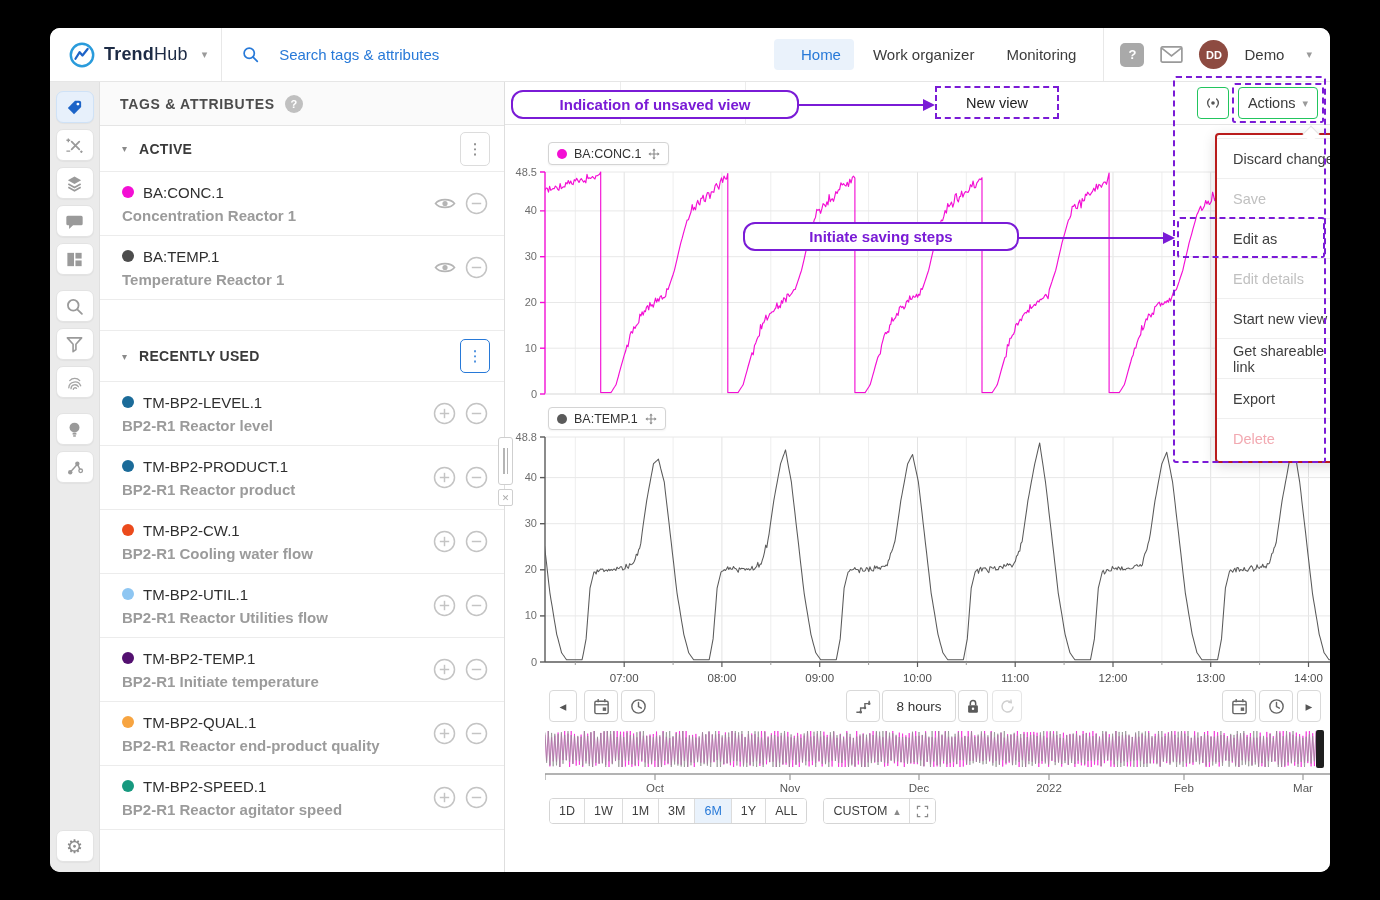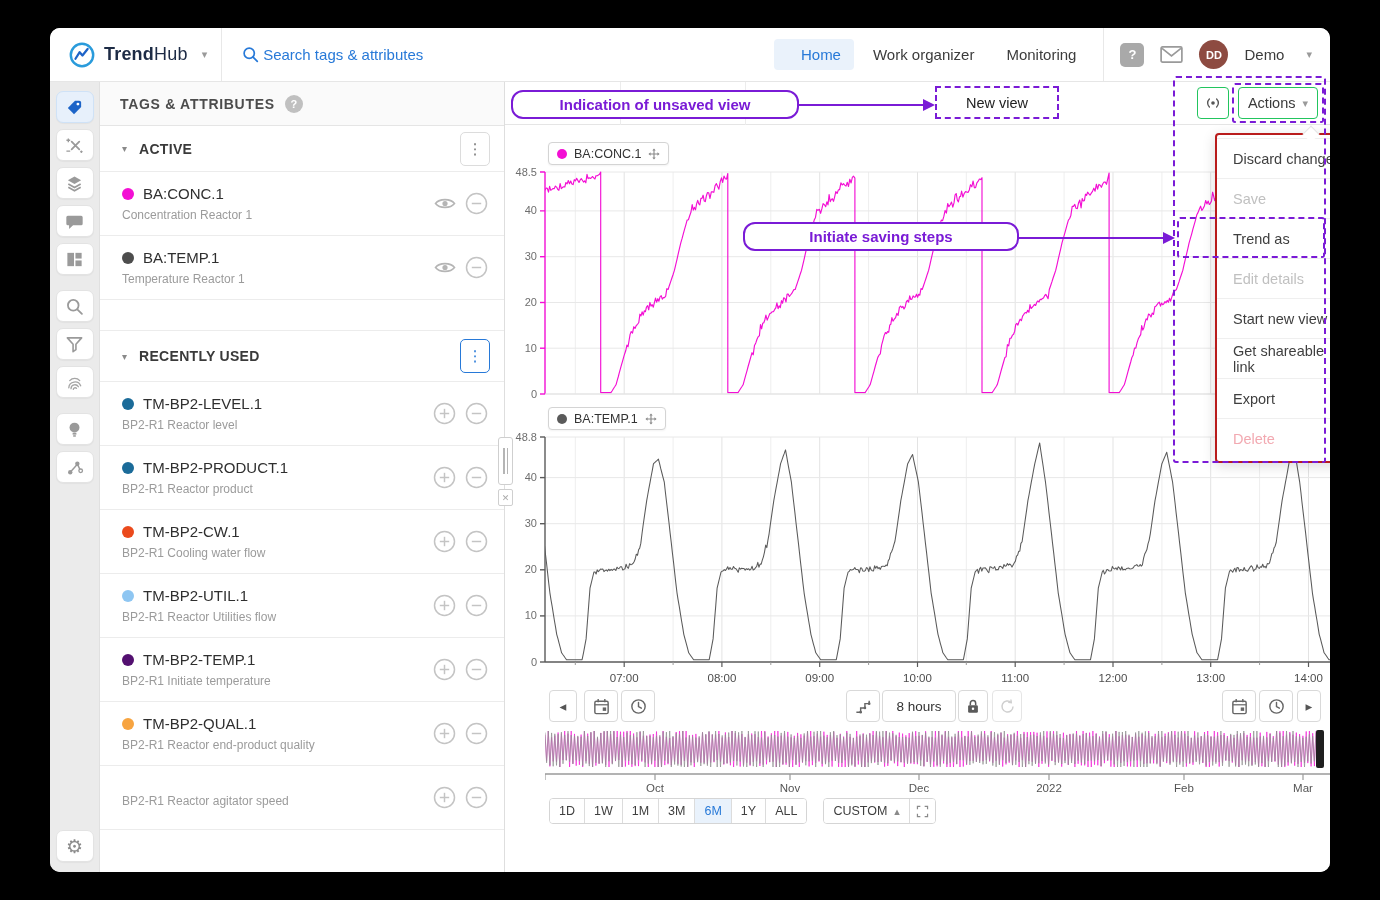--- a/index.html
+++ b/index.html
@@ -6,21 +6,21 @@
   *{box-sizing:border-box;}
   .frame{position:relative;width:1380px;height:900px;background:#000;overflow:hidden;font-family:"Liberation Sans",sans-serif;}
   .app{position:absolute;left:50px;top:28px;width:1280px;height:844px;background:#fff;border-radius:10px;overflow:hidden;}
 
   
   .navbar{position:absolute;left:0;top:0;width:1280px;height:54px;background:#fff;border-bottom:1px solid #e6e6e6;display:flex;align-items:center;}
   .brand{display:flex;align-items:center;gap:8px;padding:0 14px 0 18px;height:100%;border-right:1px solid #e8e8e8;min-width:156px;}
   .brand-name{font-size:18px;color:#1d2b45;letter-spacing:.2px;}
   .brand-name b{font-weight:700;}
   .chev{color:#9a9a9a;font-size:11px;margin-left:6px;}
-  .nav-search{display:flex;align-items:center;gap:4px;padding-left:20px;color:#2779d8;font-size:15px;flex:1;}
+  .nav-search{display:flex;align-items:center;gap:20px;padding-left:20px;color:#2779d8;font-size:15px;flex:1;}
   .nav-links{display:flex;align-items:center;gap:6px;margin-right:14px;}
   .nav-link{padding:7px 13px;border-radius:4px;font-size:15px;color:#3c3c3c;cursor:pointer;white-space:nowrap;}
   .nav-link.active{color:#2779d8;background:#eaf2fb;padding-left:27px;}
   .nav-tools{display:flex;align-items:center;gap:16px;padding:0 18px 0 16px;border-left:1px solid #e8e8e8;height:100%;}
   .help-sq{width:24px;height:24px;border-radius:5px;background:#a9a9a9;color:#fff;font-weight:700;font-size:13px;display:flex;align-items:center;justify-content:center;}
   .avatar{width:29px;height:29px;border-radius:50%;background:#8d4b41;color:#fff;font-size:11px;font-weight:700;display:flex;align-items:center;justify-content:center;}
   .user-name{font-size:15px;color:#3c3c3c;}
 
   
   .rail{position:absolute;left:0;top:54px;width:50px;height:790px;background:#ebebeb;border-right:1px solid #e0e0e0;display:flex;flex-direction:column;align-items:center;padding-top:6px;}
@@ -38,21 +38,21 @@
   .section-bar .sec-chev{color:#8a8a8a;font-size:10px;margin-right:12px;}
   .section-label{font-size:14px;font-weight:700;color:#3a3a3a;letter-spacing:.3px;flex:1;}
   .kebab{width:30px;height:34px;border:1px solid #dcdcdc;border-radius:5px;background:#fff;color:#777;font-size:15px;display:flex;align-items:center;justify-content:center;cursor:pointer;}
   .kebab.blue{border:1.5px solid #2779d8;color:#2779d8;}
   .section-gap{height:30px;}
   .tag-row{display:flex;align-items:center;height:64px;border-bottom:1px solid #ececec;padding:0 16px 0 22px;background:#fff;cursor:pointer;}
   .tag-text{flex:1;min-width:0;}
   .tag-line1{display:flex;align-items:center;gap:9px;}
   .tag-dot{width:12px;height:12px;border-radius:50%;flex:none;}
   .tag-name{font-size:15px;color:#2f2f2f;}
-  .tag-desc{font-size:12px;color:#9b9b9b;margin-top:6px;}
+  .tag-desc{font-size:15px;color:#9b9b9b;margin-top:6px;font-weight:bold;}
   .row-icons{display:flex;align-items:center;gap:9px;margin-left:8px;}
 
   
   .main{position:absolute;left:455px;top:54px;width:825px;height:790px;background:#fff;overflow:visible;}
   .view-header{position:absolute;left:0;top:0;width:825px;height:43px;border-bottom:1px solid #e5e5e5;background:#fff;}
   .vh-sep{position:absolute;top:0;width:1px;height:43px;background:#ececec;}
 
   .ann-box{position:absolute;background:#fff;border:2.5px solid #7a1bd6;border-radius:12px;color:#7a1bd6;font-weight:700;font-size:15px;display:flex;align-items:center;justify-content:center;z-index:45;}
   .dash-box{position:absolute;border:2px dashed #7a1bd6;border-radius:3px;z-index:40;pointer-events:none;}
   .arrow-svg{position:absolute;z-index:45;pointer-events:none;}
@@ -367,20 +367,24 @@
                 <line x1="11.5" y1="6.8" x2="11.5" y2="16.2" stroke="#c4c4c4" stroke-width="1.5"></line>
               </svg>
               <svg width="23" height="23" viewBox="0 0 23 23">
                 <circle cx="11.5" cy="11.5" r="10" fill="none" stroke="#c4c4c4" stroke-width="1.5"></circle>
                 <line x1="6.8" y1="11.5" x2="16.2" y2="11.5" stroke="#c4c4c4" stroke-width="1.5"></line>
               </svg>
             </div>
           </div>
           <div class="tag-row">
             <div class="tag-text">
+              <div class="tag-line1">
+                <span class="tag-dot" style="background: rgb(23, 153, 127);"></span>
+                <span class="tag-name">TM-BP2-SPEED.1</span>
+              </div>
               <div class="tag-desc">BP2-R1 Reactor agitator speed</div>
             </div>
             <div class="row-icons">
               <svg width="23" height="23" viewBox="0 0 23 23">
                 <circle cx="11.5" cy="11.5" r="10" fill="none" stroke="#c4c4c4" stroke-width="1.5"></circle>
                 <line x1="6.8" y1="11.5" x2="16.2" y2="11.5" stroke="#c4c4c4" stroke-width="1.5"></line>
                 <line x1="11.5" y1="6.8" x2="11.5" y2="16.2" stroke="#c4c4c4" stroke-width="1.5"></line>
               </svg>
               <svg width="23" height="23" viewBox="0 0 23 23">
                 <circle cx="11.5" cy="11.5" r="10" fill="none" stroke="#c4c4c4" stroke-width="1.5"></circle>
@@ -650,21 +654,21 @@
             <path d="M2 6 V2 H6 M12 2 H16 V6 M16 12 V16 H12 M6 16 H2 V12" fill="none" stroke="#8a8a8a" stroke-width="1.7"></path>
           </svg>
         </div>
       </div>
     </div>
 
     <div class="menu" id="actionsMenu">
       <div class="menu-notch"></div>
     <div class="menu-item">Discard changes</div>
           <div class="menu-item disabled">Save</div>
-          <div class="menu-item">Trend as</div>
+          <div class="menu-item">Edit as</div>
           <div class="menu-item disabled">Edit details</div>
           <div class="menu-item">Start new view</div>
           <div class="menu-item">Get shareable link</div>
           <div class="menu-item">Export</div>
           <div class="menu-item danger">Delete</div>
         </div>
     <div class="dash-box" style="left:672px;top:135px;width:148px;height:41px"></div>
     <div class="dash-box" style="left:668px;top:-6px;width:153px;height:387px;border-width:2.5px"></div>
 
     <div class="ann-box" style="left:238px;top:140px;width:276px;height:29px;z-index:46">Initiate saving steps</div>

